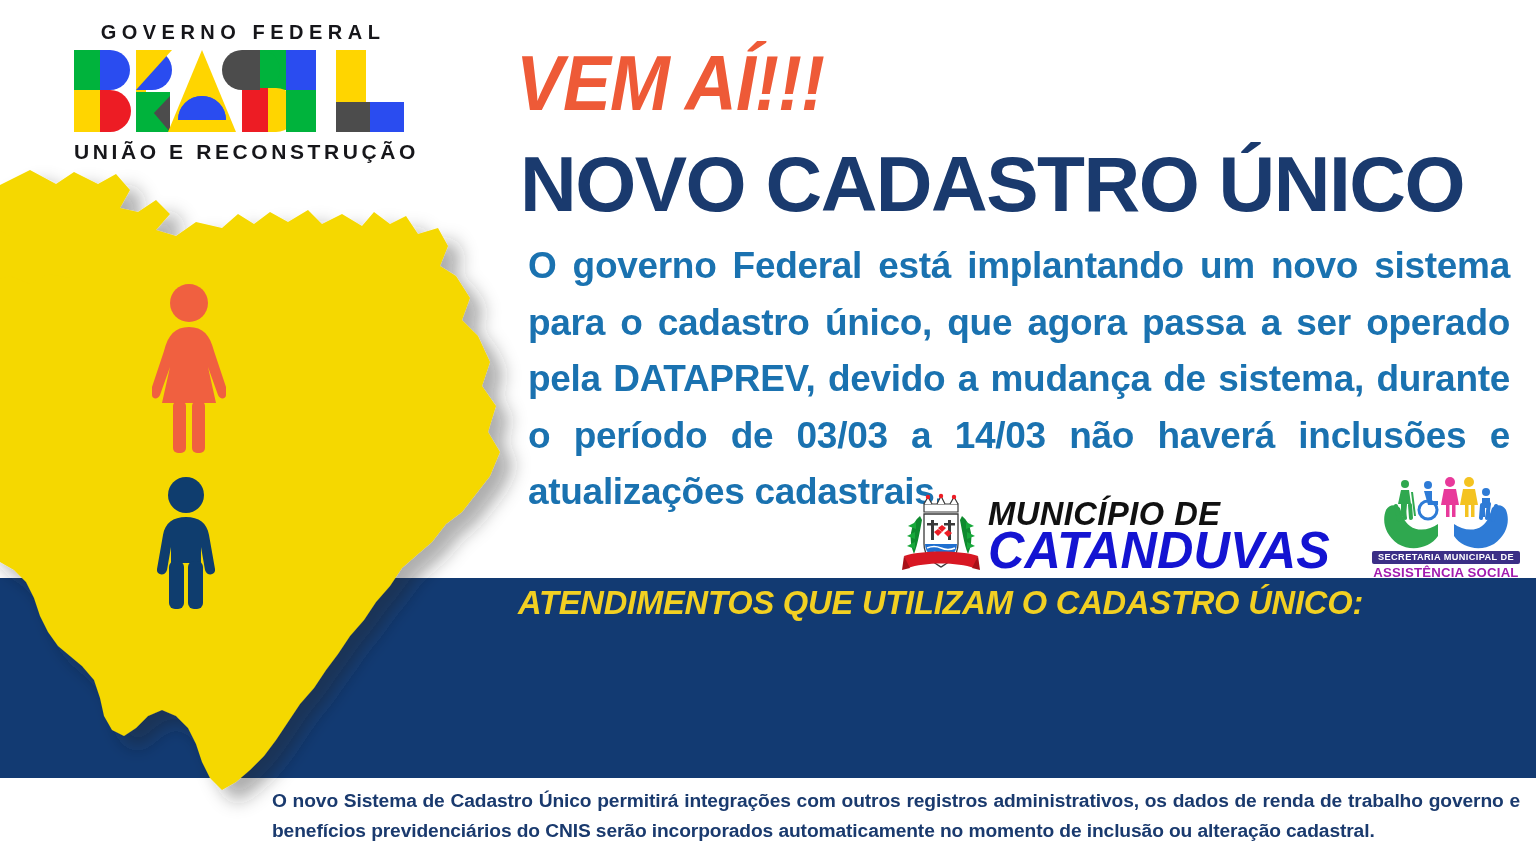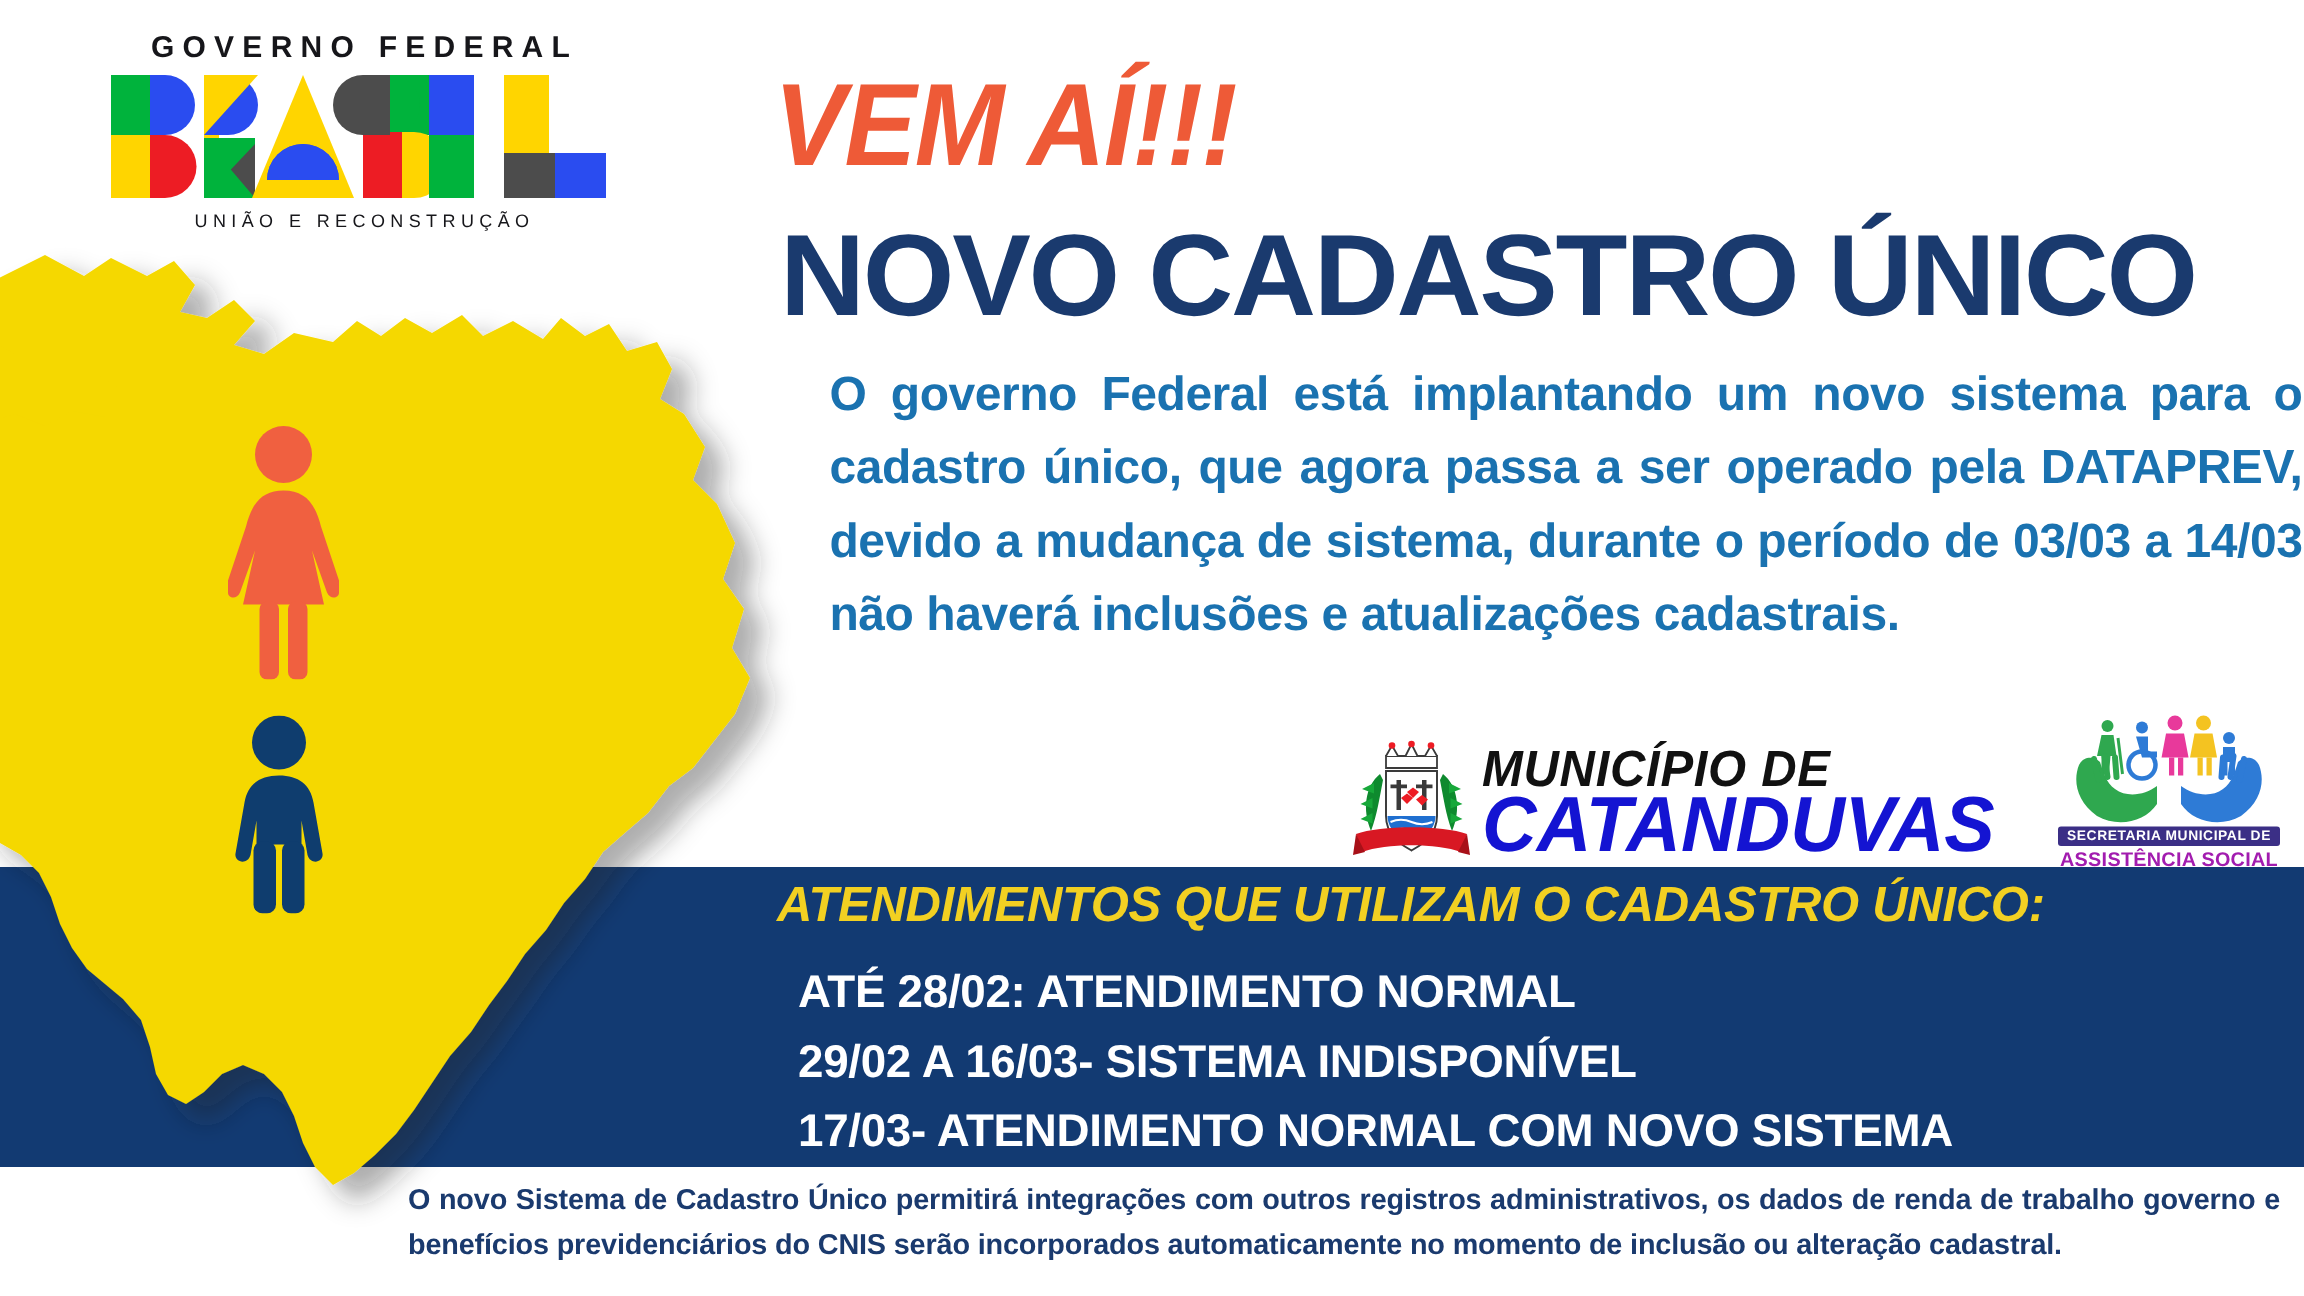--- a/index.html
+++ b/index.html
@@ -30,43 +30,43 @@
 
   
   .gov-logo{position:absolute;left:72px;top:22px;width:340px;z-index:6;text-align:center;}
   .gov-top{
     font-size:20px;font-weight:bold;letter-spacing:5.5px;color:#16161a;
     font-family:"Liberation Sans",sans-serif;line-height:1;
     margin:0 0 8px 2px;white-space:nowrap;
   }
   .gov-brasil{width:336px;height:82px;display:block;margin:0 auto;}
   .gov-bottom{
-    font-size:12px;font-weight:normal;letter-spacing:3.6px;color:#16161a;
+    font-size:21px;font-weight:bold;letter-spacing:3.6px;color:#16161a;
     line-height:1;margin:9px 0 0 2px;white-space:nowrap;
   }
 
   
   .vem-ai{
     position:absolute;left:516px;top:44px;z-index:6;
     font-size:78px;font-weight:bold;font-style:italic;
     color:#EE5A37;letter-spacing:-1px;line-height:1;
     transform:scaleX(0.92);transform-origin:left center;
     white-space:nowrap;
   }
   .novo-cad{
     position:absolute;left:520px;top:146px;z-index:6;
     font-size:77px;font-weight:bold;color:#1A3A6E;
     letter-spacing:-1.5px;line-height:1;white-space:nowrap;
     transform:scaleX(1.02);transform-origin:left center;
   }
 
   
   .body-par{
-    position:absolute;left:553px;top:238px;width:982px;z-index:6;
-    font-size:32px;font-weight:bold;color:#1A72B0;
+    position:absolute;left:528px;top:238px;width:982px;z-index:6;
+    font-size:37px;font-weight:bold;color:#1A72B0;
     line-height:1.53;text-align:justify;text-justify:inter-word;
     letter-spacing:-0.3px;
   }
   .body-par > span{display:inline;}
 
   
   .cat-lockup{position:absolute;left:900px;top:492px;z-index:7;display:flex;align-items:center;}
   .coat{width:82px;height:88px;flex:0 0 auto;}
   .cat-text{margin-left:6px;line-height:1;}
   .cat-l1{
@@ -299,21 +299,16 @@
       <path d="M134,36 C138,46 136,60 122,70 C108,78 90,74 82,62 L82,50
                C90,56 102,58 110,52 C116,48 118,40 120,34 C124,30 131,30 134,36 z" fill="#2E7BD6"></path>
       <path d="M24,32 l3,14 M31,30 l2,14 M38,31 l1,13" stroke="#2FA84F" stroke-width="4" stroke-linecap="round" fill="none"></path>
       <path d="M124,32 l-3,14 M117,30 l-2,14 M110,31 l-1,13" stroke="#2E7BD6" stroke-width="4" stroke-linecap="round" fill="none"></path>
     </svg>
     <div class="assist-bar">SECRETARIA MUNICIPAL DE</div>
     <div class="assist-main">ASSISTÊNCIA SOCIAL</div>
   </div>
 
   <div class="band-title">ATENDIMENTOS QUE UTILIZAM O CADASTRO ÚNICO:</div>
-  <div class="band-list">
-    <div class="row">ATÉ 28/02: ATENDIMENTO NORMAL</div>
-    <div class="row">29/02 A 16/03- SISTEMA INDISPONÍVEL</div>
-    <div class="row">17/03- ATENDIMENTO NORMAL COM NOVO SISTEMA</div>
-  </div>
 
   <div class="footer">O novo Sistema de Cadastro Único permitirá integrações com outros registros administrativos, os dados de renda de trabalho governo e benefícios previdenciários do CNIS serão incorporados automaticamente no momento de inclusão ou alteração cadastral.</div>
 
 </div>
 
 </body></html>

